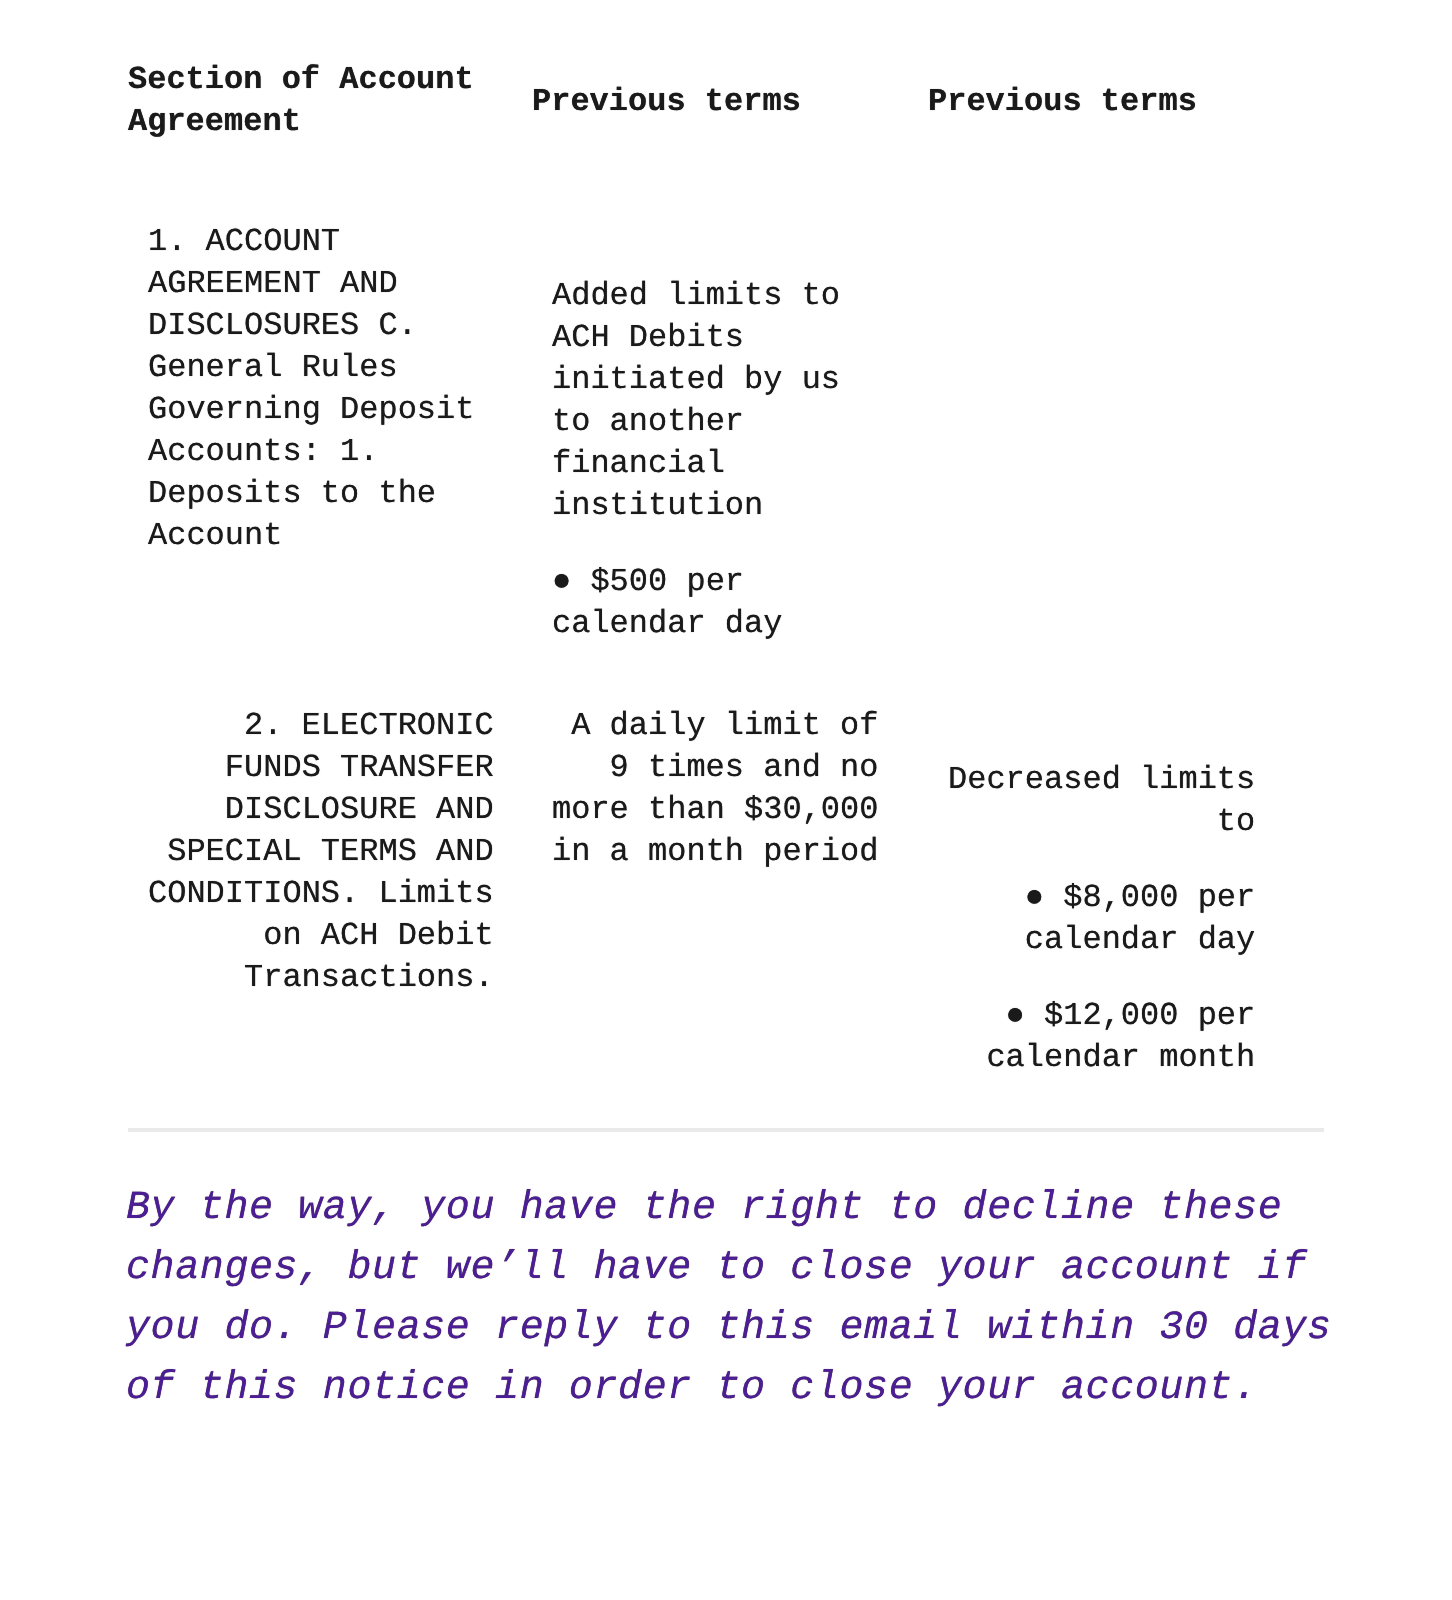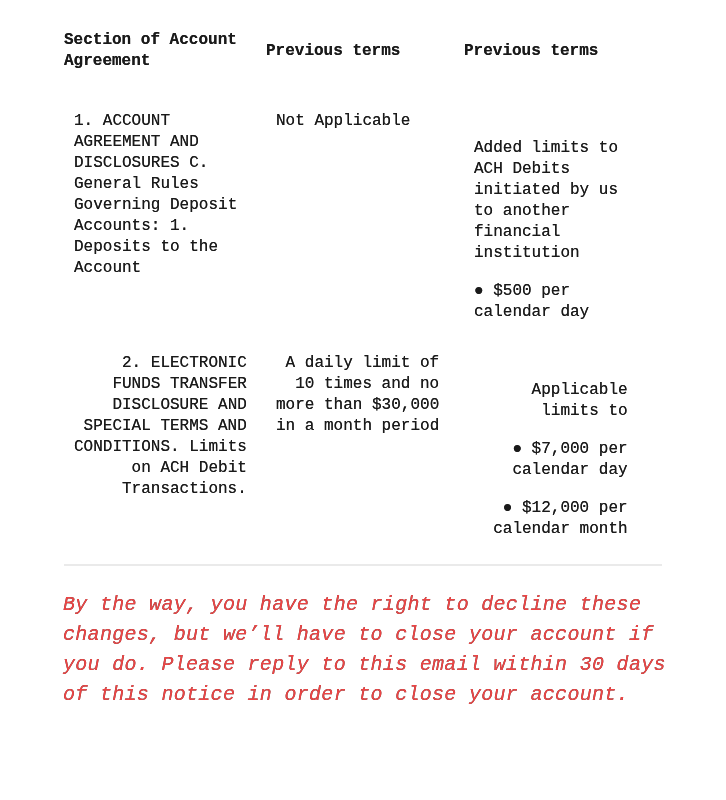--- a/index.html
+++ b/index.html
@@ -36,21 +36,21 @@
     height: 2px;
     background: #eaeaea;
   }
   .notice {
     margin: 24px 0 0 -1px;
     width: 608px;
     font-style: italic;
     font-size: 20px;
     line-height: 30px;
     letter-spacing: 0.3px;
-    color: #ef4444;
+    color: #4c1d95;
   }
 </style>
 </head>
 <body>
 
 <div class="page">
 
   <div class="tbl">
 
     <div class="thead">
@@ -63,41 +63,38 @@
       <div>
         <span>Previous terms</span>
       </div>
     </div>
 
     <div class="trow r1">
       <div>
         <div class="w18 ind">1. ACCOUNT AGREEMENT AND DISCLOSURES C. General Rules Governing Deposit Accounts: 1. Deposits to the Account</div>
       </div>
       <div>
-        <div class="w17 ind">Not Applicable</div>
-      </div>
-      <div>
         <div class="w16 ind">
           <div>Added limits to ACH Debits initiated by us to another financial institution</div>
           <div class="bullet"><span class="dot">●</span><span>$500 per calendar day</span></div>
         </div>
       </div>
     </div>
 
     <div class="trow r2">
       <div>
         <div class="w18 ind">2. ELECTRONIC FUNDS TRANSFER DISCLOSURE AND SPECIAL TERMS AND CONDITIONS. Limits on ACH Debit Transactions.</div>
       </div>
       <div>
-        <div class="w17 ind">A daily limit of 10 times and no more than $30,000 in a month period</div>
+        <div class="w17 ind">A daily limit of 9 times and no more than $30,000 in a month period</div>
       </div>
       <div>
         <div class="w16 ind">
-          <div>Applicable limits to</div>
-          <div class="bullet"><span class="dot">●</span><span>$7,000 per calendar day</span></div>
+          <div>Decreased limits to</div>
+          <div class="bullet"><span class="dot">●</span><span>$8,000 per calendar day</span></div>
           <div class="bullet"><span class="dot">●</span><span>$12,000 per calendar month</span></div>
         </div>
       </div>
     </div>
 
   </div>
 
   <div class="divider"></div>
 
   <p class="notice">By the way, you have the right to decline these changes, but we’ll have to close your account if you do. Please reply to this email within 30 days of this notice in order to close your account.</p>

